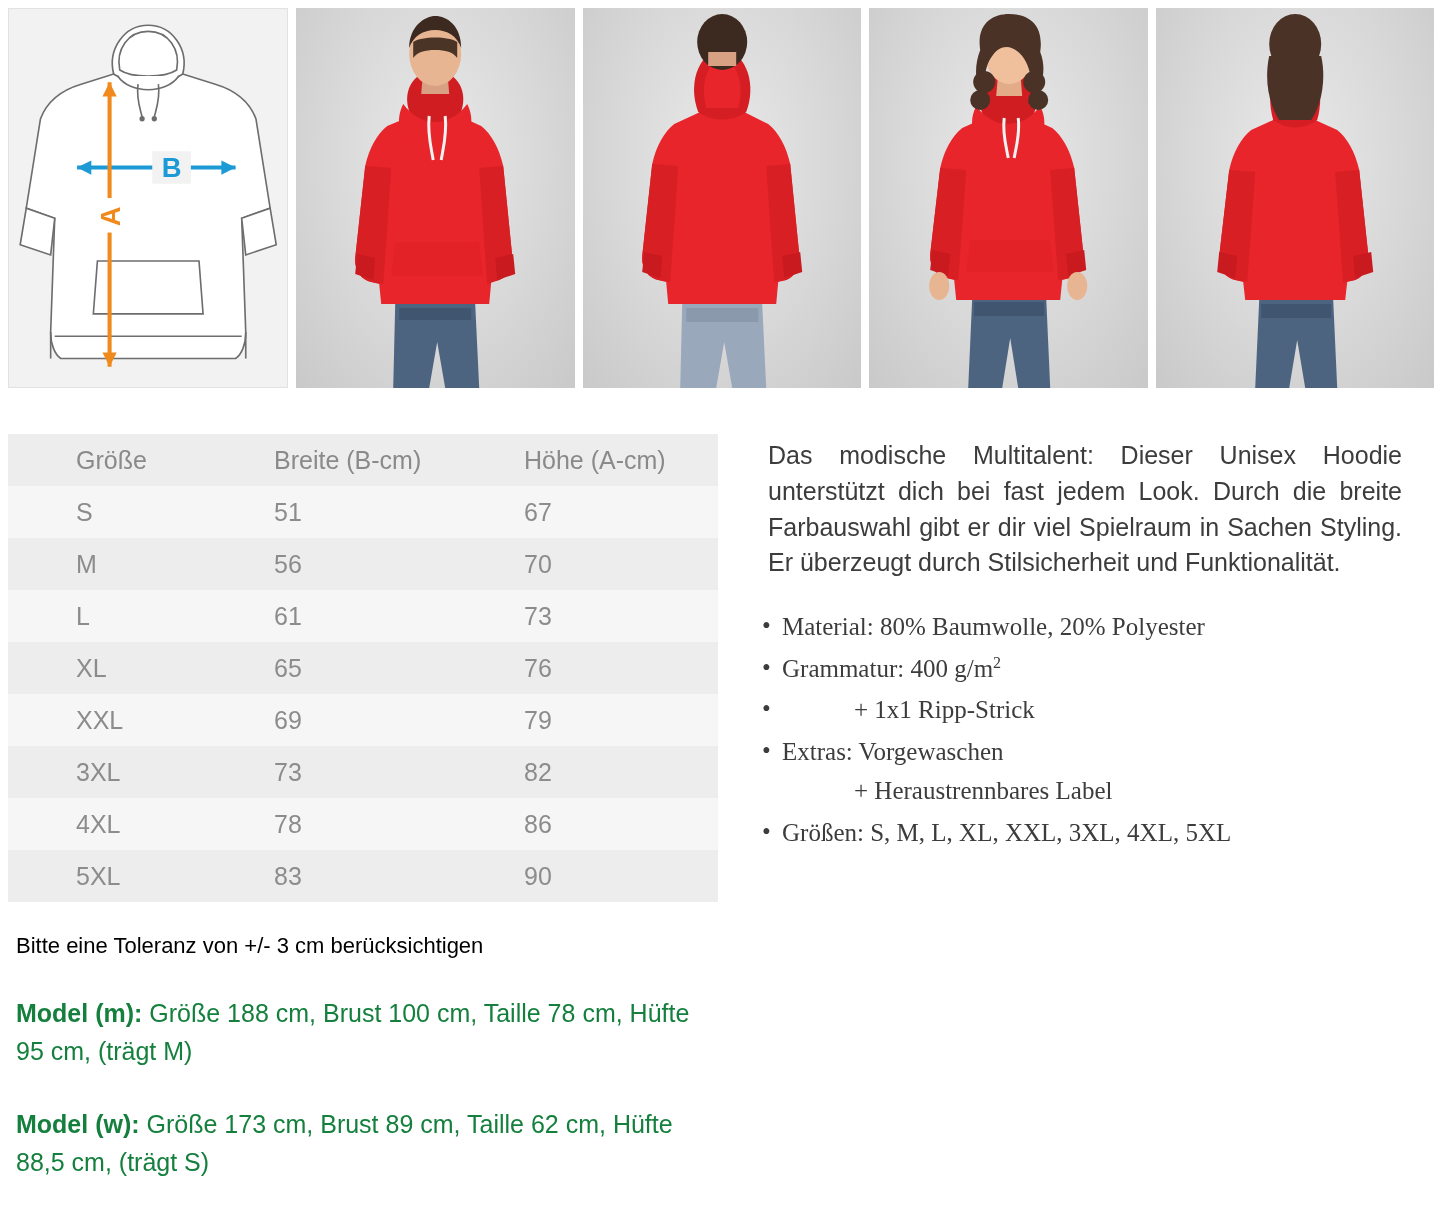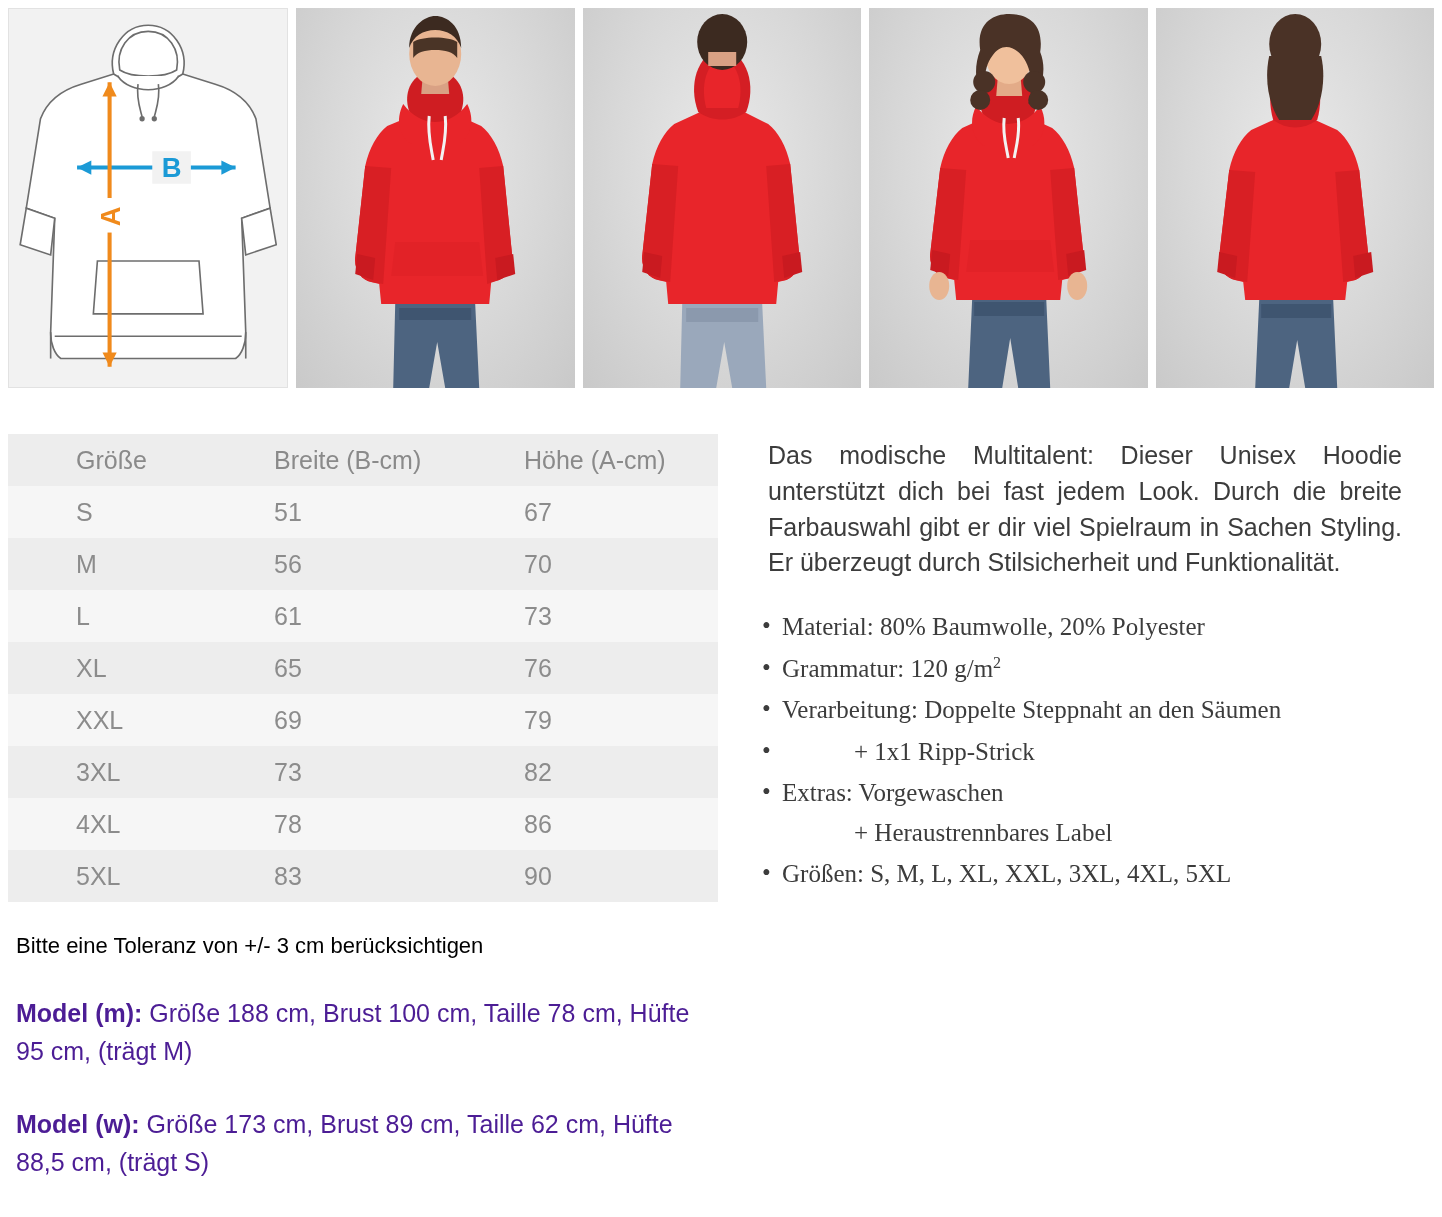--- a/index.html
+++ b/index.html
@@ -75,21 +75,21 @@
   table.sizes col.c3 { width: 262px; }
   table.sizes td.cell-val { padding-left: 68px; }
 
   .tolerance {
     font-size: 22px;
     color: #000000;
     margin: 31px 0 0 8px;
   }
   .model-block {
     font-size: 25px;
-    color: #4c1d95;
+    color: #15803d;
     margin: 36px 0 0 8px;
     line-height: 1.5;
     max-width: 700px;
   }
   .model-block b { font-weight: bold; }
 
   
   .desc {
     font-size: 25px;
     line-height: 1.43;
@@ -344,21 +344,20 @@
       <div class="model-block">
         <b>Model (w):</b><span> Größe 173 cm, Brust 89 cm, Taille 62 cm, Hüfte 88,5 cm, (trägt S)</span>
       </div>
     </div>
 
     <div class="right-col">
       <p class="desc">Das modische Multitalent: Dieser Unisex Hoodie unterstützt dich bei fast jedem Look. Durch die breite Farbauswahl gibt er dir viel Spielraum in Sachen Styling. Er überzeugt durch Stilsicherheit und Funktionalität.</p>
 
       <ul class="features">
         <li><span>Material: 80% Baumwolle, 20% Polyester</span></li>
-        <li><span>Grammatur: 120 g/m</span><sup class="sq">2</sup></li>
-        <li><span>Verarbeitung: Doppelte Steppnaht an den Säumen</span></li>
+        <li><span>Grammatur: 400 g/m</span><sup class="sq">2</sup></li>
         <li><span class="sub">+ 1x1 Ripp-Strick</span></li>
         <li><span>Extras: Vorgewaschen</span><span class="sub">+ Heraustrennbares Label</span></li>
         <li><span>Größen:  S, M, L, XL, XXL, 3XL, 4XL, 5XL</span></li>
       </ul>
     </div>
   </div>
 </div>
 
 </body></html>

